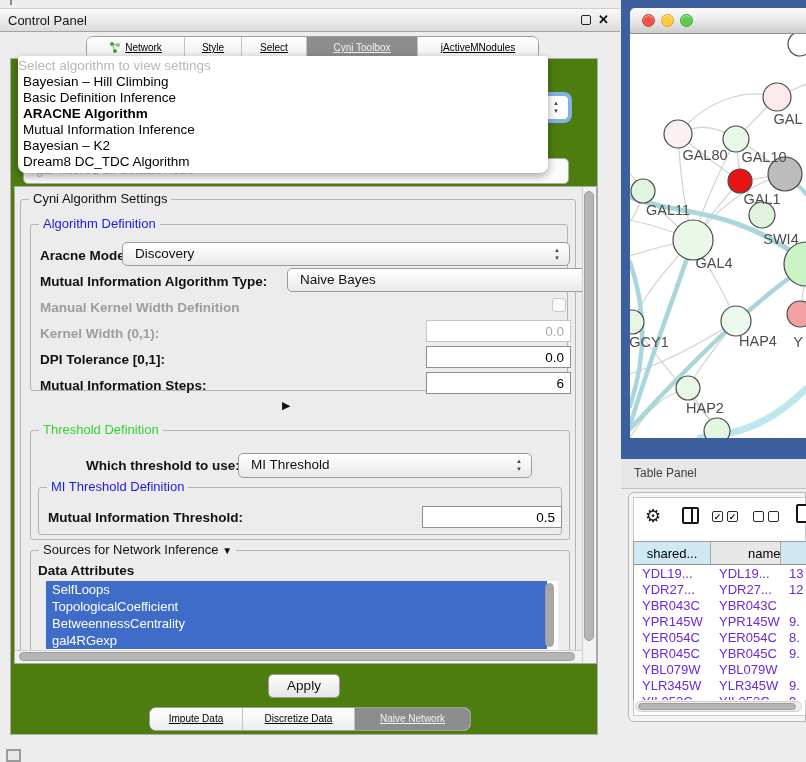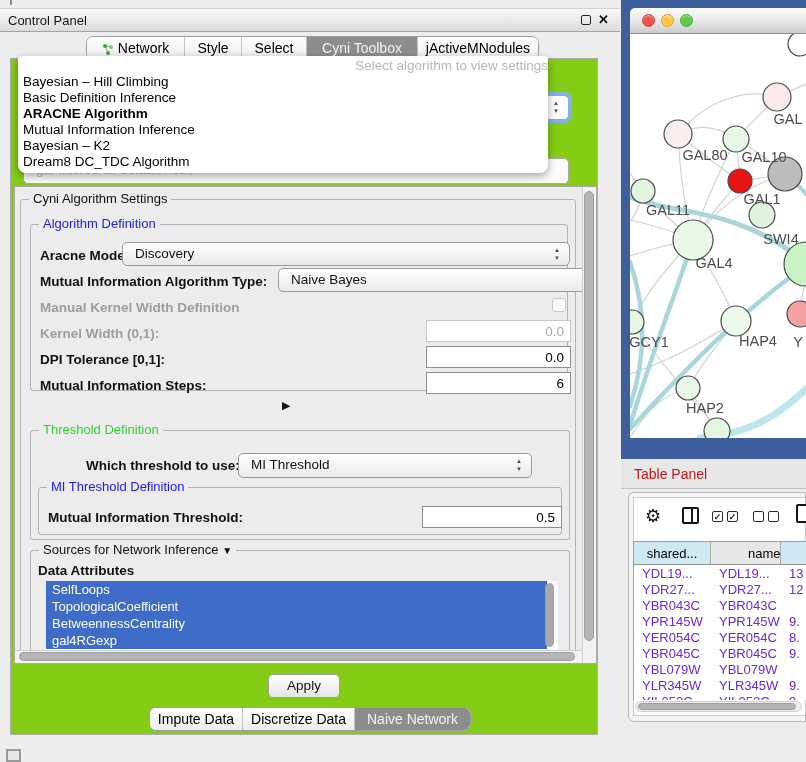--- a/index.html
+++ b/index.html
@@ -8,38 +8,38 @@
   .abs{position:absolute;box-sizing:border-box;}
 
   
   .cp-titlebar{left:0;top:8px;width:620px;height:24px;
     background:linear-gradient(#f8f8f8,#dcdcdc);border-top:1px solid #cfcfcf;border-bottom:1px solid #a3a3a3;}
   .cp-title{left:8px;top:4px;font-size:13px;color:#151515;}
   .float-ico{left:581px;top:6px;width:10px;height:10px;border:1.6px solid #222;border-radius:2px;}
   .close-ico{left:598px;top:3px;font-size:13px;font-weight:bold;color:#111;}
 
   .tabs{display:flex;border:1px solid #9e9e9e;border-radius:7px;overflow:hidden;background:#fbfbfb;}
-  .tabseg{height:22px;line-height:22px;font-size:14px;text-align:center;color:#000;
-    background:linear-gradient(#fefefe,#eeeeee);border-left:1px solid #c2c2c2;white-space:nowrap;box-sizing:border-box;}
+  .tabseg{height:22px;line-height:22px;font-size:10px;text-align:center;color:#000;
+    background:linear-gradient(#fefefe,#eeeeee);border-left:1px solid #c2c2c2;white-space:nowrap;box-sizing:border-box;text-decoration:underline;}
   .tabseg:first-child{border-left:none;}
   .tabseg.sel{background:#8d8d8d;color:#f2f2f2;}
   .net-tab-ico{display:inline-block;vertical-align:-2px;margin-right:4px;}
 
-  .content-panel{left:10px;top:58px;width:588px;height:677px;border:1px solid #adadad;background:#84cc16;}
+  .content-panel{left:10px;top:58px;width:588px;height:677px;border:1px solid #adadad;background:#4d7c0f;}
 
   .combo{border:1px solid #9a9a9a;border-radius:5px;background:linear-gradient(#ffffff,#e9e9e9);height:24px;}
   .combo .val{position:absolute;left:12px;top:0;line-height:22px;font-size:13.5px;color:#111;white-space:nowrap;}
   .combo .arrows{position:absolute;right:7px;top:3px;width:10px;font-size:7px;line-height:8px;color:#444;text-align:center;}
   .combo.focusring{border:1px solid #86aede;box-shadow:0 0 0 3px #82b2e6;background:#fdfdfd;z-index:1;}
   .combo.ghost{z-index:1;background:#fbfbfb;border-color:#ababab;}
   .combo.ghost .val{color:#b9b9b9;}
 
   .dropdown{left:18px;top:56px;width:530px;height:117px;background:#fff;
     border-radius:4px 4px 8px 8px;box-shadow:0 3px 9px rgba(0,0,0,0.35);z-index:20;}
-  .dd-header{height:18px;line-height:19px;text-align:right;color:#b7b7b7;font-size:13.5px;}
+  .dd-header{height:18px;line-height:19px;text-align:left;color:#b7b7b7;font-size:13.5px;}
   .dd-item{height:16px;line-height:16px;font-size:13.5px;padding-left:5px;white-space:nowrap;color:#000;}
   .dd-item.bold{font-weight:bold;}
 
   .scrollpane{left:13px;top:185px;width:583px;height:478px;border:1px solid #a9a9a9;background:#ececec;overflow:hidden;z-index:2;}
   .group{border:1px solid #b3b3b3;border-radius:3px;}
   .gleg{position:absolute;top:-9px;left:8px;background:#ececec;padding:0 4px;font-size:13px;white-space:nowrap;}
   .blue{color:#1c1ce0;} .green{color:#2fd42f;}
   .lbl{font-size:13.5px;font-weight:bold;color:#111;white-space:nowrap;}
   .lbl.plain{font-weight:normal;}
   .lbl.dis{color:#9d9d9d;}
@@ -59,21 +59,21 @@
   .net-window{left:9px;top:8px;width:176px;height:430px;}
   .net-titlebar{left:0;top:0;width:176px;height:26px;border-radius:5px 0 0 0;
     background:linear-gradient(#fbfbfb,#ececec 45%,#cccccc);border-bottom:1px solid #8f8f8f;}
   .tl{width:13px;height:13px;border-radius:50%;top:6px;box-shadow:inset 0 1px 1px rgba(255,255,255,.6);}
   .tl.red{background:#ee5448;border:1px solid #c8433a;}
   .tl.yel{background:#fdc943;border:1px solid #d9a514;}
   .tl.grn{background:#5ecb4d;border:1px solid #3ea82f;}
   .net-canvas{left:0;top:26px;width:176px;height:404px;background:#fff;}
 
   .tp-labelbar{left:621px;top:459px;width:185px;height:30px;background:#e7e7e7;border-bottom:1px solid #c2c2c2;}
-  .tp-label{left:13px;top:7px;font-size:14px;color:#b91c1c;}
+  .tp-label{left:13px;top:7px;font-size:12px;color:#404040;}
   .tp-window{left:628px;top:492px;width:178px;height:230px;background:#f4f4f4;
     border:1px solid #b7b7b7;border-radius:6px 0 0 6px;}
   .tp-inner{left:633px;top:497px;width:173px;height:219px;background:#fff;border:1px solid #c9c9c9;}
   .ticon{color:#161616;}
   .chk{width:11px;height:11px;border:1.6px solid #2a2a2a;border-radius:2px;background:#fff;
     font-size:9px;line-height:10px;text-align:center;font-weight:bold;color:#111;}
   .colico{width:17px;height:17px;border:2px solid #151515;border-radius:2px;background:#fff;}
   .colico span{position:absolute;left:6.5px;top:0;width:2px;height:13px;background:#151515;}
   .docico{width:14px;height:19px;border:2px solid #151515;border-radius:2px;background:#fff;}
 
@@ -114,21 +114,21 @@
 
       <div class="abs group" style="left:15px;top:37px;width:538px;height:167px;">
         <span class="gleg blue">Algorithm Definition</span>
       </div>
       <span class="abs lbl" style="left:25px;top:61px;">Aracne Mode:</span>
       <div class="abs combo" style="left:107px;top:55px;width:448px;height:24px;">
         <span class="val">Discovery</span>
         <span class="arrows">▴<br>▾</span>
       </div>
       <span class="abs lbl" style="left:25px;top:87px;">Mutual Information Algorithm Type:</span>
-      <div class="abs combo" style="left:263px;top:81px;width:360px;height:24px;">
+      <div class="abs combo" style="left:272px;top:81px;width:360px;height:24px;">
         <span class="val">Naive Bayes</span>
         <span class="arrows">▴<br>▾</span>
       </div>
       <span class="abs lbl dis" style="left:25px;top:113px;">Manual Kernel Width Definition</span>
       <div class="abs cbox" style="left:537px;top:111px;"></div>
       <span class="abs lbl dis" style="left:25px;top:139px;">Kernel Width (0,1):</span>
       <div class="abs tfield disabled" style="left:411px;top:133px;width:145px;">0.0</div>
       <span class="abs lbl" style="left:25px;top:165px;">DPI Tolerance [0,1]:</span>
       <div class="abs tfield" style="left:411px;top:159px;width:145px;">0.0</div>
       <span class="abs lbl" style="left:25px;top:191px;">Mutual Information Steps:</span>

